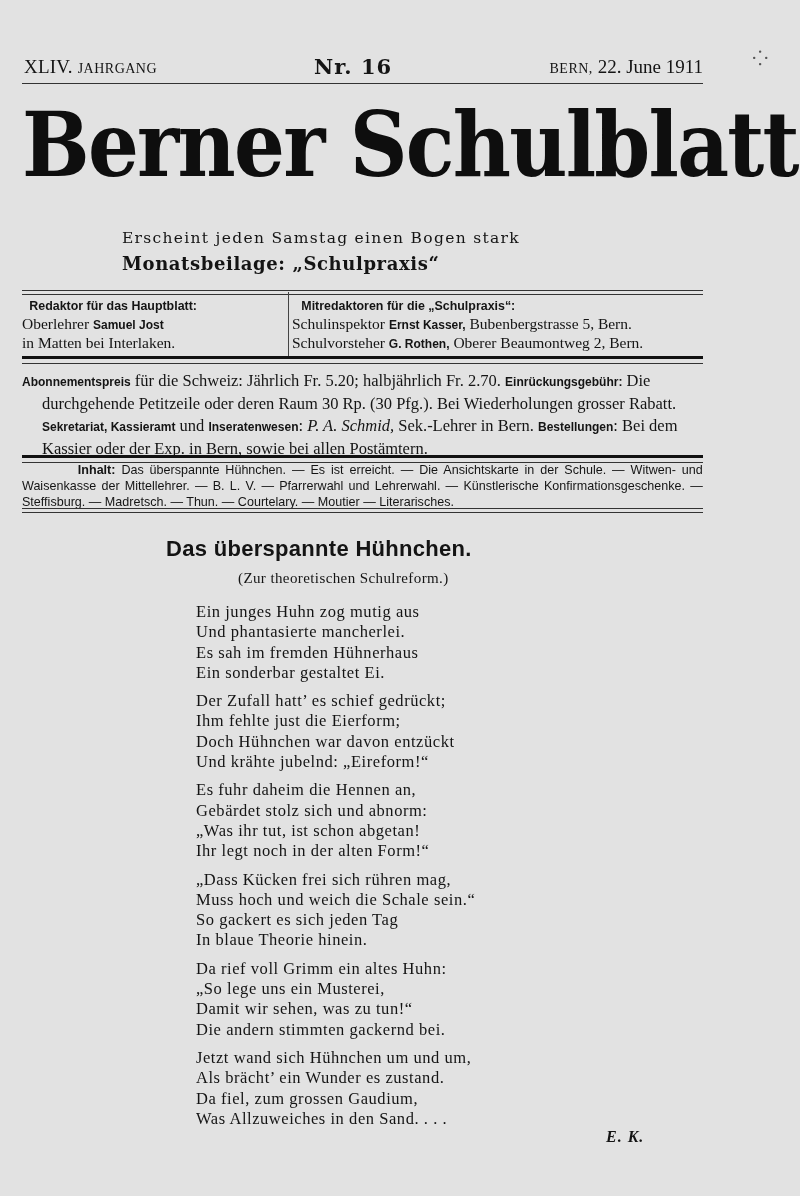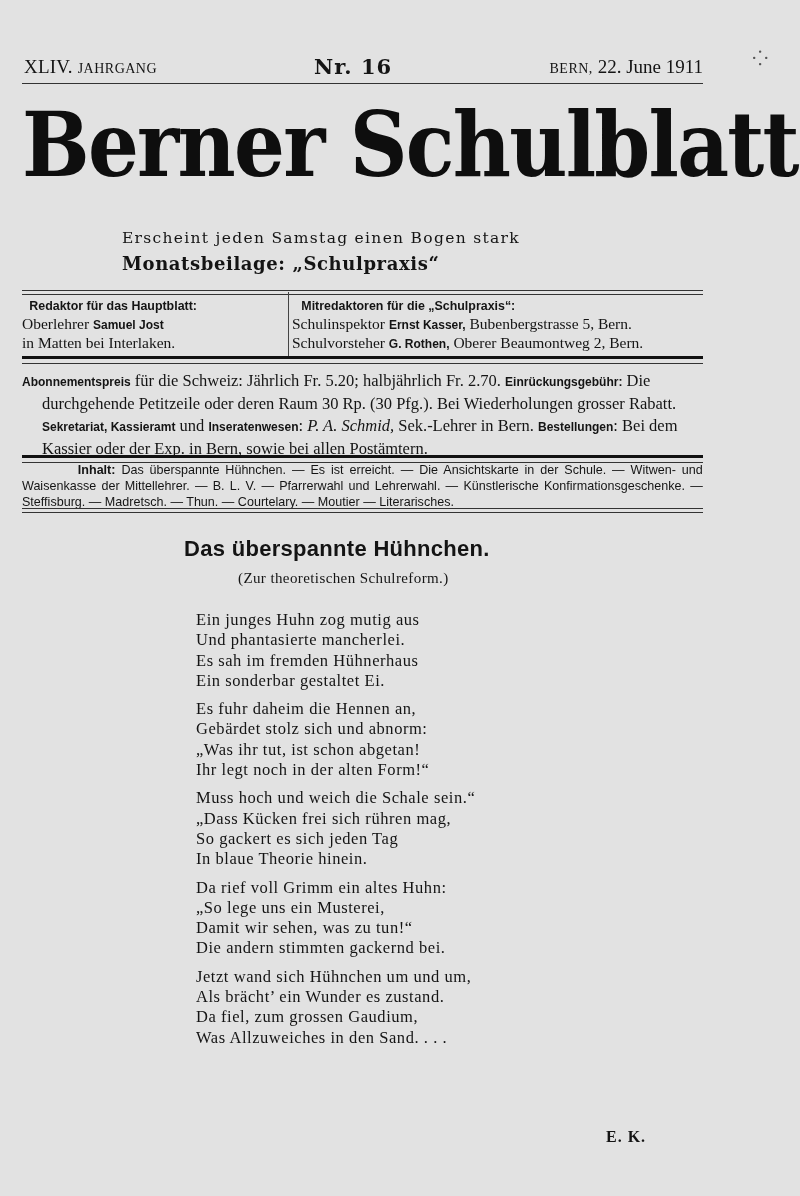--- a/index.html
+++ b/index.html
@@ -50,26 +50,26 @@
     .subs p { margin:0; padding-left:20px; text-indent:-20px; }
     .subs b { font-family:"Liberation Sans", sans-serif; font-size:12px; }
     .subs i { font-style:italic; }
     .rdC { top:455px; height:4px; border-top:3px solid #111; border-bottom:1px solid #333; }
 
     .contents { top:462px; font-size:13.5px; line-height:16px; text-align:justify; font-family:"Liberation Sans", sans-serif; }
     .contents .inner { transform:scaleX(0.93); transform-origin:left top; width:732px; }
     .contents b { font-weight:bold; }
     .rdD { top:508px; height:3px; border-top:1px solid #333; border-bottom:1px solid #333; }
 
-    .poem-title { position:absolute; left:184px; top:536px; font-family:"Liberation Sans", sans-serif; font-weight:bold; font-size:22px; letter-spacing:0.3px;text-align:right; }
+    .poem-title { position:absolute; left:166px; top:536px; font-family:"Liberation Sans", sans-serif; font-weight:bold; font-size:22px; letter-spacing:0.3px;text-align:right; }
     .poem-sub { position:absolute; left:238px; top:570px; font-size:15px; letter-spacing:0.4px; }
     .poem { position:absolute; left:196px; top:602px; font-size:16.5px; line-height:20.3px; letter-spacing:0.55px; }
-    .stanza { margin:8px 0 8px 0; }
+    .stanza { margin:0 0 8px 0; }
     .stanza div { white-space:nowrap; }
-    .author { position:absolute; left:606px; top:1128px; font-size:16px; font-weight:bold; letter-spacing:1px; }
+    .author { position:absolute; left:606px; top:1128px; font-style:italic; font-size:16px; font-weight:bold; letter-spacing:1px; }
 
     .speck { position:absolute; left:752px; top:44px; font-size:20px; color:#555; }
   </style>
 </head>
 <body>
 
 <div class="page">
 
   <div class="speck">⁘</div>
 
@@ -118,28 +118,34 @@
   <div class="poem-sub">(Zur theoretischen Schulreform.)</div>
 
   <div class="poem">
     <div class="stanza">
       <div>Ein junges Huhn zog mutig aus</div>
         <div>Und phantasierte mancherlei.</div>
         <div>Es sah im fremden Hühnerhaus</div>
         <div>Ein sonderbar gestaltet Ei.</div>
     </div>
     <div class="stanza">
+      <div>Der Zufall hatt’ es schief gedrückt;</div>
+        <div>Ihm fehlte just die Eierform;</div>
+        <div>Doch Hühnchen war davon entzückt</div>
+        <div>Und krähte jubelnd: „Eireform!“</div>
+    </div>
+    <div class="stanza">
       <div>Es fuhr daheim die Hennen an,</div>
         <div>Gebärdet stolz sich und abnorm:</div>
         <div>„Was ihr tut, ist schon abgetan!</div>
         <div>Ihr legt noch in der alten Form!“</div>
     </div>
     <div class="stanza">
-      <div>Muss hoch und weich die Schale sein.“</div>
-        <div>„Dass Kücken frei sich rühren mag,</div>
+      <div>„Dass Kücken frei sich rühren mag,</div>
+        <div>Muss hoch und weich die Schale sein.“</div>
         <div>So gackert es sich jeden Tag</div>
         <div>In blaue Theorie hinein.</div>
     </div>
     <div class="stanza">
       <div>Da rief voll Grimm ein altes Huhn:</div>
         <div>„So lege uns ein Musterei,</div>
         <div>Damit wir sehen, was zu tun!“</div>
         <div>Die andern stimmten gackernd bei.</div>
     </div>
     <div class="stanza">

